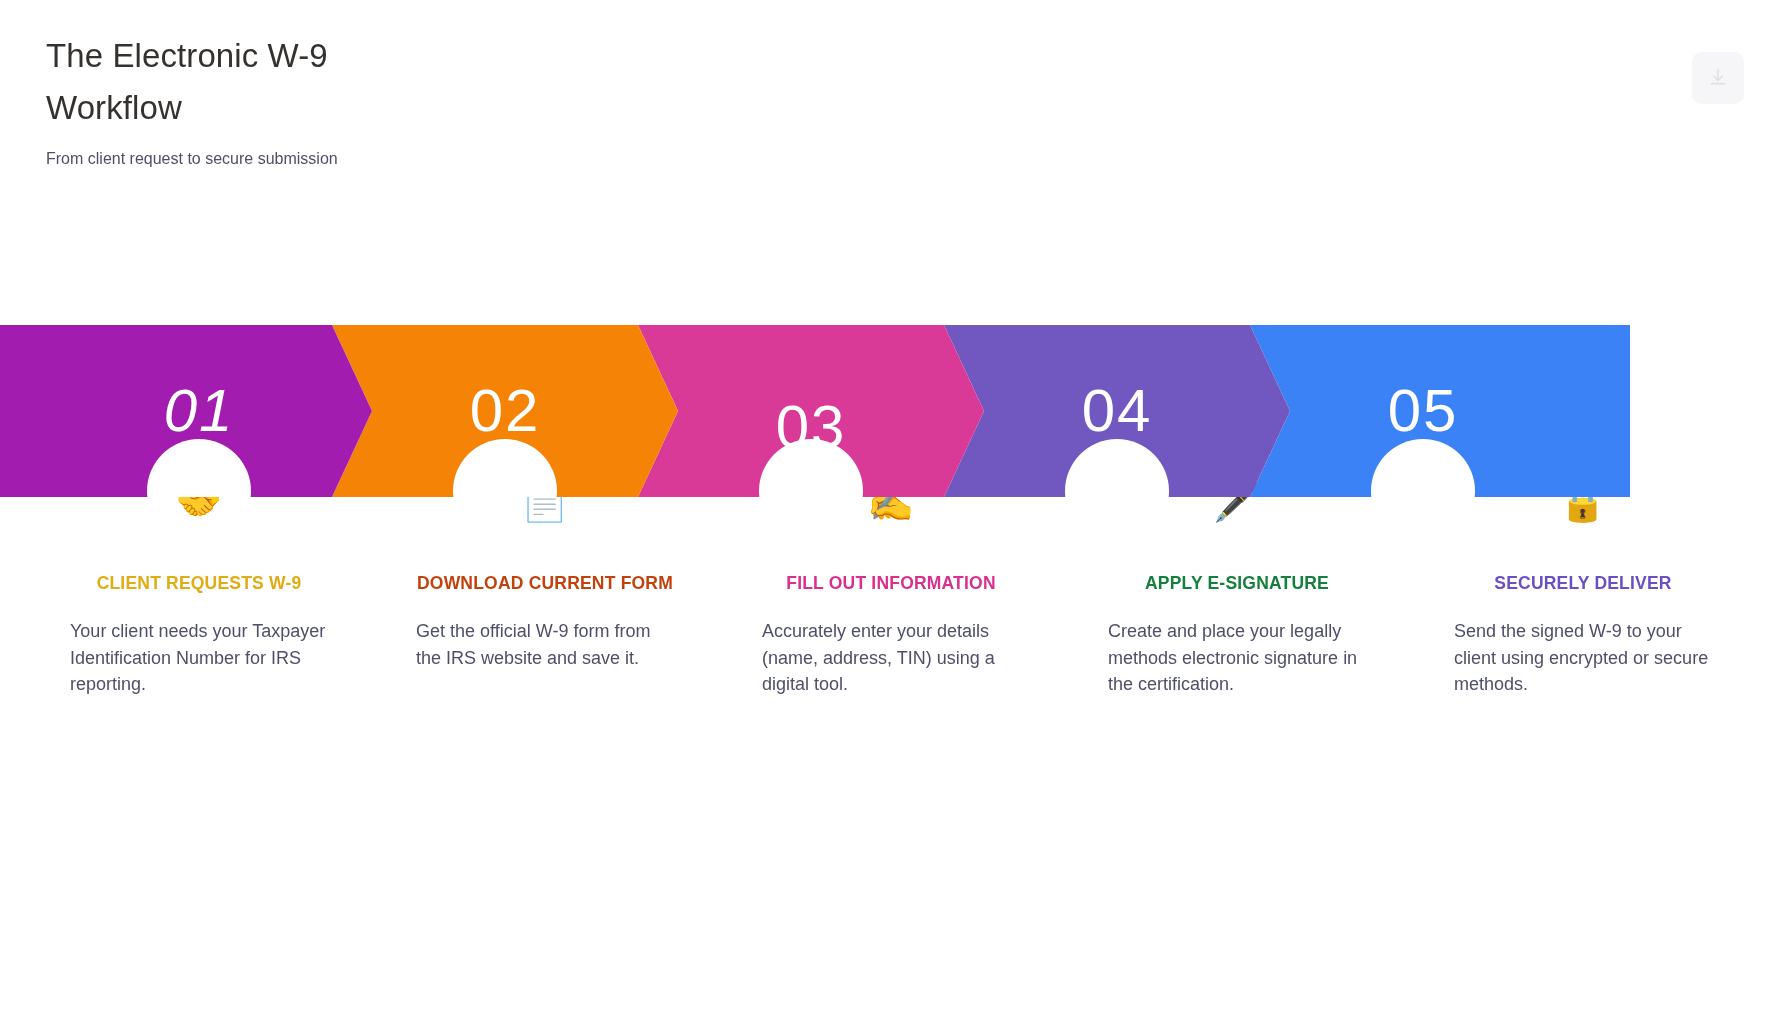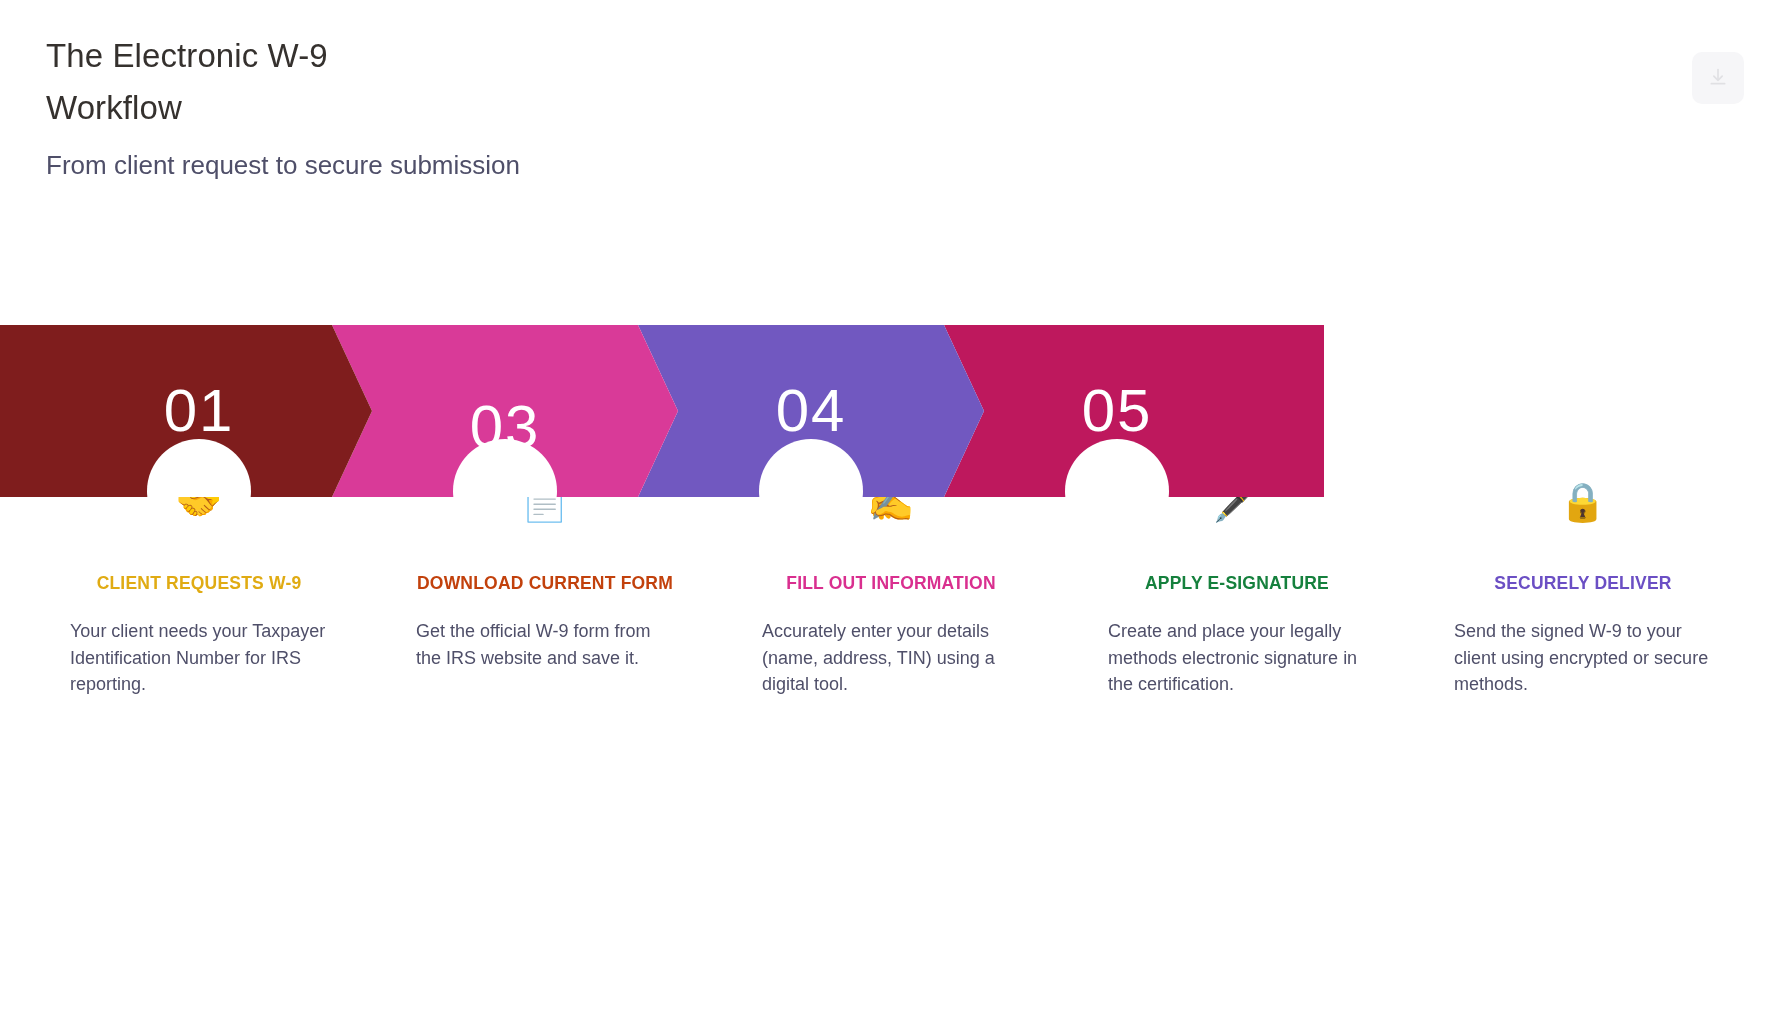--- a/index.html
+++ b/index.html
@@ -31,22 +31,22 @@
   .page-title {
     font-size: 33px;
     line-height: 52px;
     font-weight: 400;
     color: #35312e;
     letter-spacing: 0.1px;
     max-width: 430px;
   }
 
   .page-subtitle {
-    margin-top: 18px;
-    font-size: 26px;
+    margin-top: 12px;
+    font-size: 16px;
     line-height: 26px;
     font-weight: 400;
     color: #4f4f69;
   }
 
   .header-action {
     position: absolute;
     right: 46px;
     top: 52px;
     width: 52px;
@@ -259,33 +259,37 @@
             <div class="card-content">
               <span class="card-emoji">🔒</span>
               <div class="card-title" style="color: rgb(107, 79, 196);">Securely Deliver</div>
               <div class="card-desc">Send the signed W-9 to your client using encrypted or secure methods.</div>
             </div>
           </div>
         </div>
       </div>
 
     <div class="band-row" id="band-row">
-        <div class="band" style="width: 372px; background: #7f1d1d; z-index: 5; margin-right: -40px; clip-path: polygon(0px 0px, calc(100% - 40px) 0px, 100% 50%, calc(100% - 40px) 100%, 0px 100%);">
+        <div class="band" style="width: 372px; background: #a21caf; z-index: 5; margin-right: -40px; clip-path: polygon(0px 0px, calc(100% - 40px) 0px, 100% 50%, calc(100% - 40px) 100%, 0px 100%); font-style: italic;">
           <div class="band-notch" style="left: 199px; transform: translateX(-50%);"></div>
           <div class="band-num" style="position: absolute; left: 199px; top: 0px; transform: translateX(-50%);">01</div>
         </div>
+        <div class="band" style="width: 346px; background: rgb(245, 132, 6); z-index: 4; margin-right: -40px; clip-path: polygon(0px 0px, calc(100% - 40px) 0px, 100% 50%, calc(100% - 40px) 100%, 0px 100%, 40px 50%);">
+          <div class="band-notch" style="left: 173px; transform: translateX(-50%);"></div>
+          <div class="band-num" style="position: absolute; left: 173px; top: 0px; transform: translateX(-50%);">02</div>
+        </div>
         <div class="band" style="width: 346px; background: rgb(217, 58, 152); z-index: 3; margin-right: -40px; clip-path: polygon(0px 0px, calc(100% - 40px) 0px, 100% 50%, calc(100% - 40px) 100%, 0px 100%, 40px 50%);">
           <div class="band-notch" style="left: 173px; transform: translateX(-50%);"></div>
           <div class="band-num" style="position: absolute; left: 173px; top: 16px; transform: translateX(-50%);">03</div>
         </div>
         <div class="band" style="width: 346px; background: rgb(113, 88, 192); z-index: 2; margin-right: -40px; clip-path: polygon(0px 0px, calc(100% - 40px) 0px, 100% 50%, calc(100% - 40px) 100%, 0px 100%, 40px 50%);">
           <div class="band-notch" style="left: 173px; transform: translateX(-50%);"></div>
           <div class="band-num" style="position: absolute; left: 173px; top: 0px; transform: translateX(-50%);">04</div>
         </div>
-        <div class="band" style="width: 380px; background: #be185d; z-index: 1; margin-right: 6px; clip-path: polygon(0px 0px, 100% 0px, 100% 100%, 0px 100%, 40px 50%);">
+        <div class="band" style="width: 380px; background: #3b82f6; z-index: 1; margin-right: 6px; clip-path: polygon(0px 0px, 100% 0px, 100% 100%, 0px 100%, 40px 50%);">
           <div class="band-notch" style="left: 173px; transform: translateX(-50%);"></div>
           <div class="band-num" style="position: absolute; left: 173px; top: 0px; transform: translateX(-50%);">05</div>
         </div>
       </div>
 
   </div>
 
 </div>
 
 </body></html>

